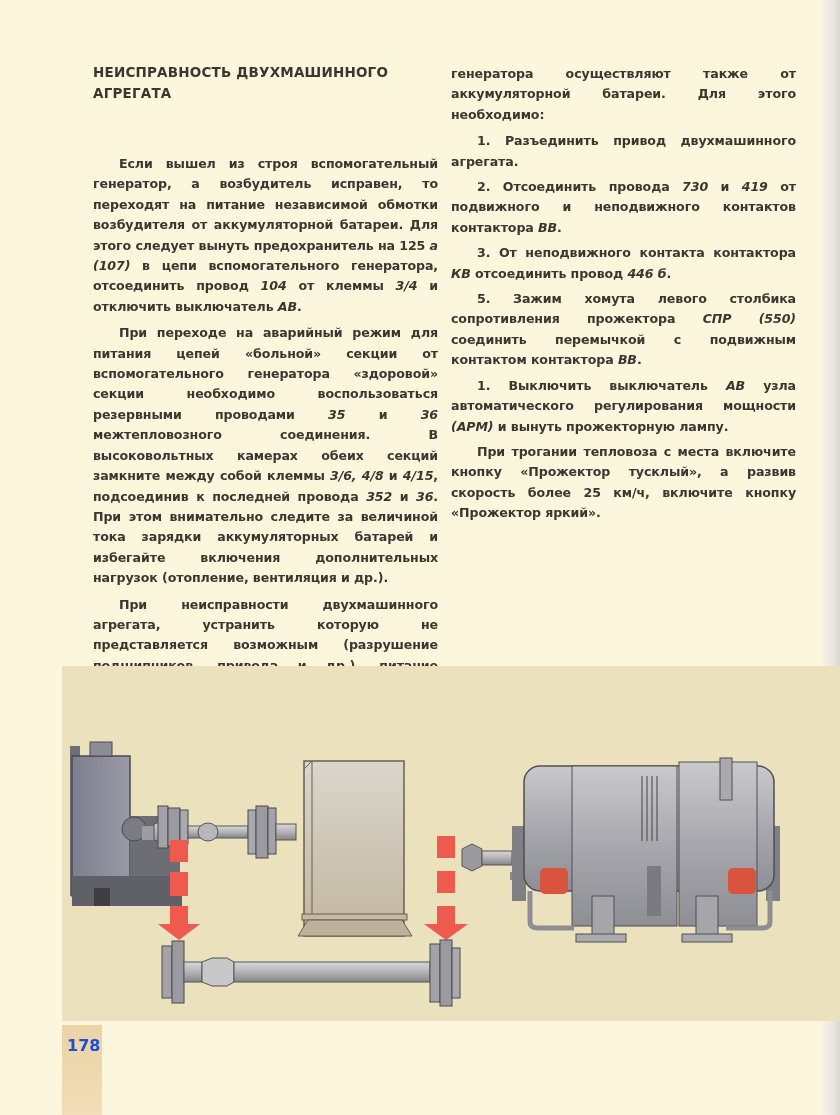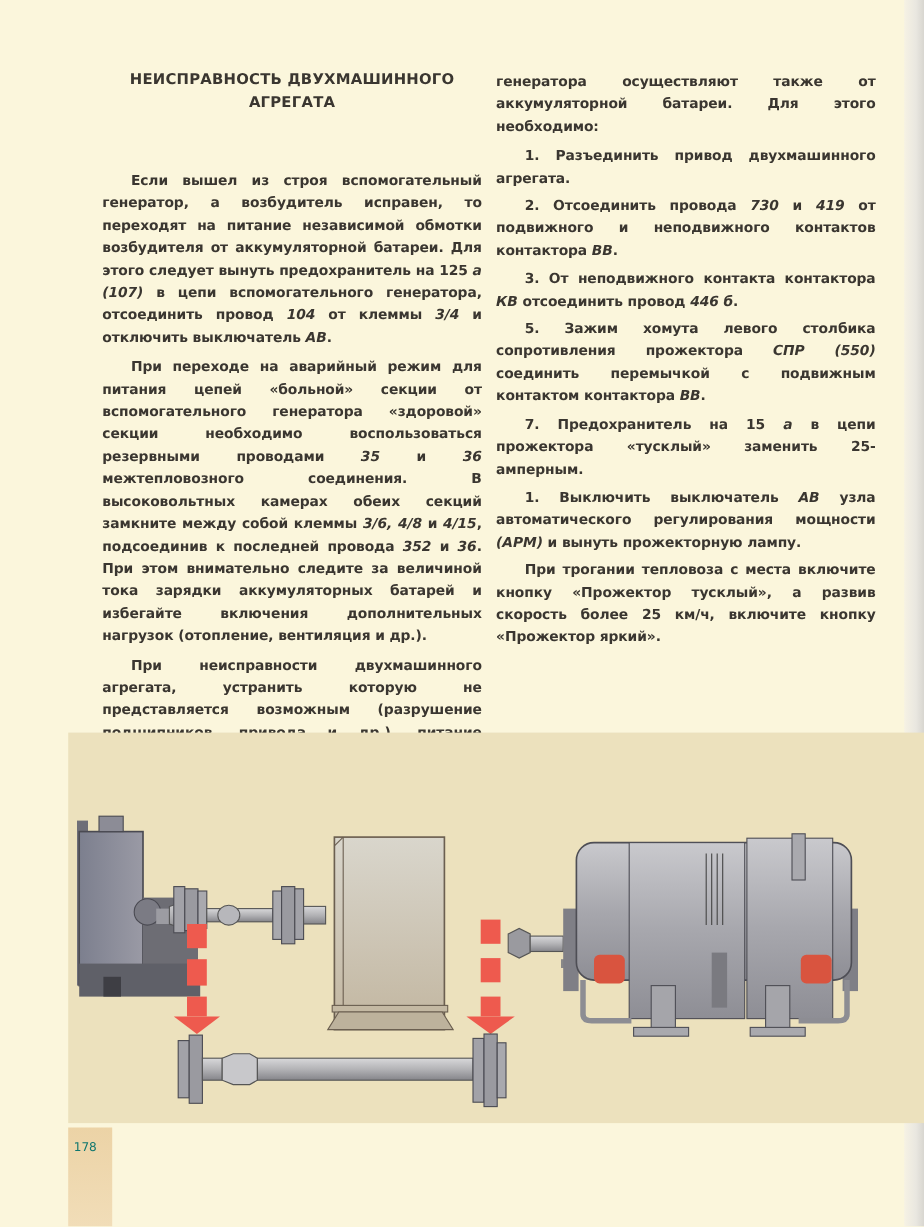--- a/index.html
+++ b/index.html
@@ -16,59 +16,58 @@
     }
     .col {
       position: absolute; top: 62px; width: 345px;
       font-size: 12.6px; line-height: 20.4px; font-weight: bold;
       text-align: justify; letter-spacing: -0.1px;
     }
     .col.left { left: 93px; }
     .col.right { left: 451px; top: 64px; }
     .heading {
       font-size: 13.5px; line-height: 21px; font-weight: bold;
-      letter-spacing: 0.2px; margin: 0 0 50px 0; text-align: center;
+      letter-spacing: 0.2px; margin: 0 0 50px 0; text-align: left;
     }
     p { margin: 0 0 6px 0; text-indent: 26px; }
     p.cont { text-indent: 0; }
     p.item { margin-bottom: 5px; }
     i, .it { font-style: italic; }
 
     .figure {
       position: absolute; left: 62px; top: 666px; width: 778px; height: 355px;
       background: #ece1bd;
     }
     .page-tab {
       position: absolute; left: 62px; top: 1025px; width: 40px; height: 90px;
       background: linear-gradient(to bottom, #ecd3a6, #f1ddb8);
     }
     .page-number {
       position: absolute; left: 67px; top: 1036px;
-      font-size: 11px; font-weight: normal; color: #0f766e;
+      font-size: 16px; font-weight: bold; color: #1d4ed8;
     }
   </style>
 </head>
 <body>
 
 <div class="page-edge"></div>
 
 <div class="col left">
   <div class="heading">НЕИСПРАВНОСТЬ ДВУХМАШИННОГО АГРЕГАТА</div>
   <p><span>Если вышел из строя вспомогательный генератор, а возбудитель исправен, то переходят на питание независимой обмотки возбудителя от аккумуляторной батареи. Для этого следует вынуть предохранитель на 125 </span><span class="it">а (107)</span><span> в цепи вспомогательного генератора, отсоединить провод </span><span class="it">104</span><span> от клеммы </span><span class="it">3/4</span><span> и отключить выключатель </span><span class="it">АВ</span><span>.</span></p>
   <p><span>При переходе на аварийный режим для питания цепей «больной» секции от вспомогательного генератора «здоровой» секции необходимо воспользоваться резервными проводами </span><span class="it">35</span><span> и </span><span class="it">36</span><span> межтепловозного соединения. В высоковольтных камерах обеих секций замкните между собой клеммы </span><span class="it">3/6, 4/8</span><span> и </span><span class="it">4/15</span><span>, подсоединив к последней провода </span><span class="it">352</span><span> и </span><span class="it">36</span><span>. При этом внимательно следите за величиной тока зарядки аккумуляторных батарей и избегайте включения дополнительных нагрузок (отопление, вентиляция и др.).</span></p>
   <p><span>При неисправности двухмашинного агрегата, устранить которую не представляется возможным (разрушение подшипников, привода и др.), питание независимой обмотки главного</span></p>
 </div>
 
 <div class="col right">
   <p class="cont">генератора осуществляют также от аккумуляторной батареи. Для этого необходимо:</p>
   <p class="item"><span>1. Разъединить привод двухмашинного агрегата.</span></p>
   <p class="item"><span>2. Отсоединить провода </span><span class="it">730</span><span> и </span><span class="it">419</span><span> от подвижного и неподвижного контактов контактора </span><span class="it">ВВ</span><span>.</span></p>
   <p class="item"><span>3. От неподвижного контакта контактора </span><span class="it">КВ</span><span> отсоединить провод </span><span class="it">446 б</span><span>.</span></p>
   <p class="item"><span>5. Зажим хомута левого столбика сопротивления прожектора </span><span class="it">СПР (550)</span><span> соединить перемычкой с подвижным контактом контактора </span><span class="it">ВВ</span><span>.</span></p>
-  <p class="item"><span>7. Предохранитель на 15 </span><span class="it">а</span><span> в цепи прожектора «тусклый» заменить 25-амперным.</span></p>
   <p class="item"><span>1. Выключить выключатель </span><span class="it">АВ</span><span> узла автоматического регулирования мощности </span><span class="it">(АРМ)</span><span> и вынуть прожекторную лампу.</span></p>
   <p>При трогании тепловоза с места включите кнопку «Прожектор тусклый», а развив скорость более 25 км/ч, включите кнопку «Прожектор яркий».</p>
 </div>
 
 <div class="figure">
   <svg width="778" height="355" viewBox="0 0 778 355" xmlns="http://www.w3.org/2000/svg">
     <defs>
       <linearGradient id="metal" x1="0" y1="0" x2="0" y2="1">
         <stop offset="0" stop-color="#c9c9cd"></stop>
         <stop offset="0.5" stop-color="#a7a7ad"></stop>

